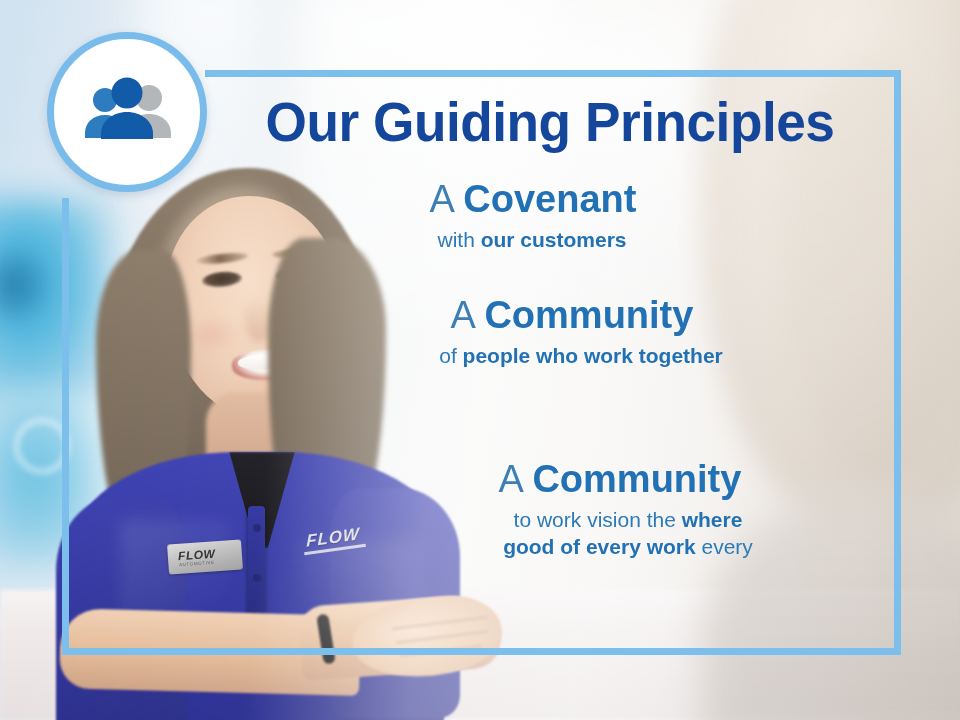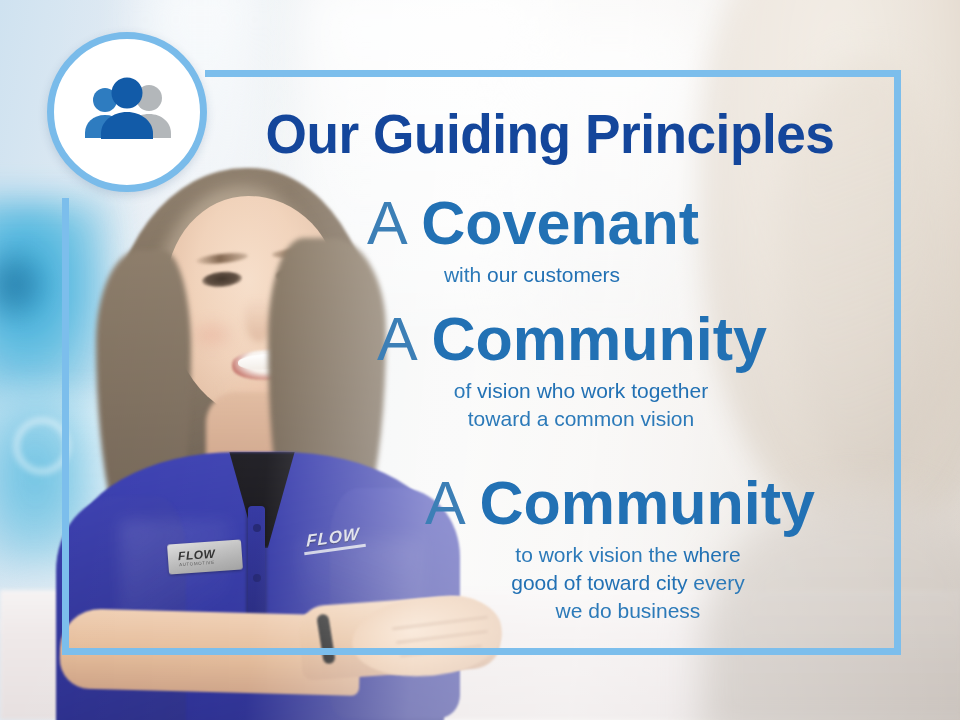--- a/index.html
+++ b/index.html
@@ -411,21 +411,21 @@
     background: #ffffff;
     border: 7px solid #79BBEA;
     box-shadow: 0 3px 10px rgba(40,80,120,.18);
     display: flex; align-items: center; justify-content: center;
   }
   .people-icon { width: 96px; height: 72px; display: block; }
 
   
   .text-wrap {
     position: absolute;
-    left: 200px; top: 80px;
+    left: 200px; top: 68px;
     width: 700px; height: 576px;
     text-align: center;
   }
 
   .headline {
     position: absolute;
     left: 0; top: 26px;
     width: 700px;
     font-family: "Liberation Sans", sans-serif;
     font-weight: 700;
@@ -436,37 +436,37 @@
     transform: scaleX(.95);
   }
 
   .block { position: absolute; width: 700px; left: 0; }
   .block-covenant   { top: 112px; }
   .block-community  { top: 228px; }
   .block-commitment { top: 392px; }
 
   .big-line {
     font-family: "Liberation Sans", sans-serif;
-    font-size: 61px;
+    font-size: 38px;
     line-height: 1.02;
     color: #2C7AB9;
     white-space: nowrap;
   }
   .big-line .lead { font-weight: 400; color: #3C7FB6; }
   .big-line .key  { font-weight: 700; color: #2271B4; }
 
   .sub-line {
     font-family: "Liberation Sans", sans-serif;
     font-size: 21px;
     line-height: 1.32;
     color: #2C7AB9;
     font-weight: 400;
     margin-top: 7px;
   }
-  .sub-line b { font-weight: 400; color: #2271B4; }
+  .sub-line b { font-weight: 700; color: #2271B4; }
 
   
   .block-covenant .big-line   { padding-right: 34px; }
   .block-covenant .sub-line   { padding-right: 36px; }
   .block-community .big-line  { padding-right: 12px; padding-left: 56px; }
   .block-community .sub-line  { padding-left: 62px; }
   .block-commitment .big-line { padding-left: 140px; }
   .block-commitment .sub-line { padding-left: 158px; width: 540px; text-align: center; }
 </style>
 </head>
@@ -567,31 +567,29 @@
       <div class="sub-line">
         <span>with </span><b>our customers</b>
       </div>
     </div>
 
     <div class="block block-community">
       <div class="big-line">
         <span class="lead">A </span><span class="key">Community</span>
       </div>
       <div class="sub-line">
-        <span>of </span><b>vision who work together</b><br>
-        <span>toward a common vision</span>
+        <span>of </span><b>people who work together</b><br>
       </div>
     </div>
 
     <div class="block block-commitment">
       <div class="big-line">
         <span class="lead">A </span><span class="key">Community</span>
       </div>
       <div class="sub-line">
         <span>to work vision the </span><b>where</b><br>
-        <b>good of toward city</b><span> every</span><br>
-        <span>we do business</span>
+        <b>good of every work</b><span> every</span><br>
       </div>
     </div>
 
   </div>
 
 </div>
 
 </body></html>

